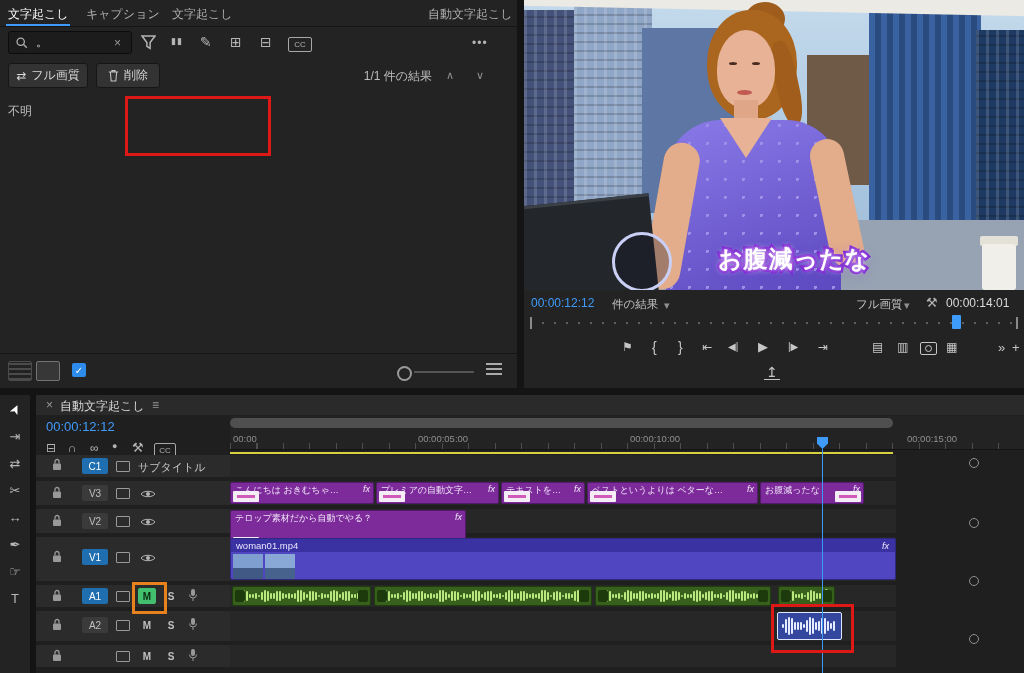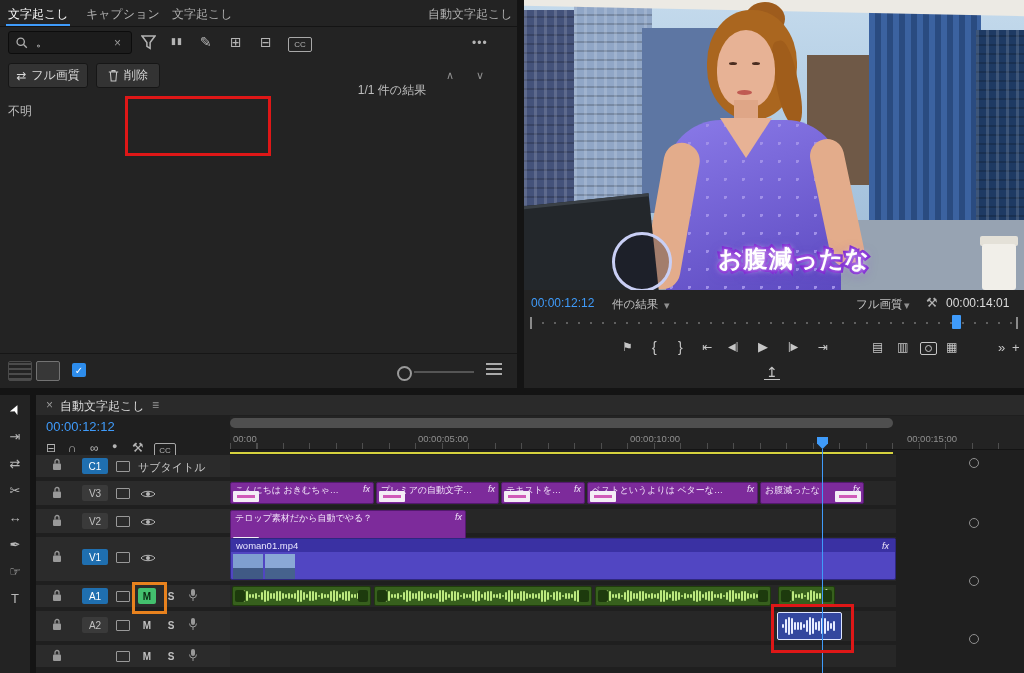--- a/index.html
+++ b/index.html
@@ -105,21 +105,21 @@
   <button class="btn" style="left:8px;top:63px;width:80px;height:25px">
     <span>⇄</span>
     <span>フル画質</span>
   </button>
   <button class="btn" style="left:96px;top:63px;width:64px;height:25px">
     <svg width="11" height="13" viewBox="0 0 14 16">
         <path d="M1 3.5h12M5 3.5V1.8h4v1.7M3 3.5l1 11.5h6l1-11.5" fill="none" stroke="#c8c8c8" stroke-width="1.3"></path>
       </svg>
     <span>削除</span>
   </button>
-  <span class="abs" style="left:352px;top:82px;width:80px;text-align:center;color:#bdbdbd">1/1 件の結果</span>
+  <span class="abs" style="left:352px;top:68px;width:80px;text-align:right;color:#bdbdbd">1/1 件の結果</span>
   <span class="chev" style="left:446px;top:69px">∧</span>
   <span class="chev" style="left:476px;top:69px">∨</span>
 
   <span class="abs" style="left:8px;top:103px;color:#bdbdbd">不明</span>
 
   <div class="abs" style="left:0;top:353px;width:517px;height:1px;background:#161616"></div>
   <div class="grid-icon" style="left:8px;top:361px"></div>
   <div class="grid-icon" style="left:36px;top:361px;background:#3d3d3d;border-color:#888"></div>
   <div class="checkbox" style="left:72px;top:363px">✓</div>
   <div class="abs" style="left:397px;top:366px;width:11px;height:11px;border:2px solid #9a9a9a;border-radius:50%"></div>

